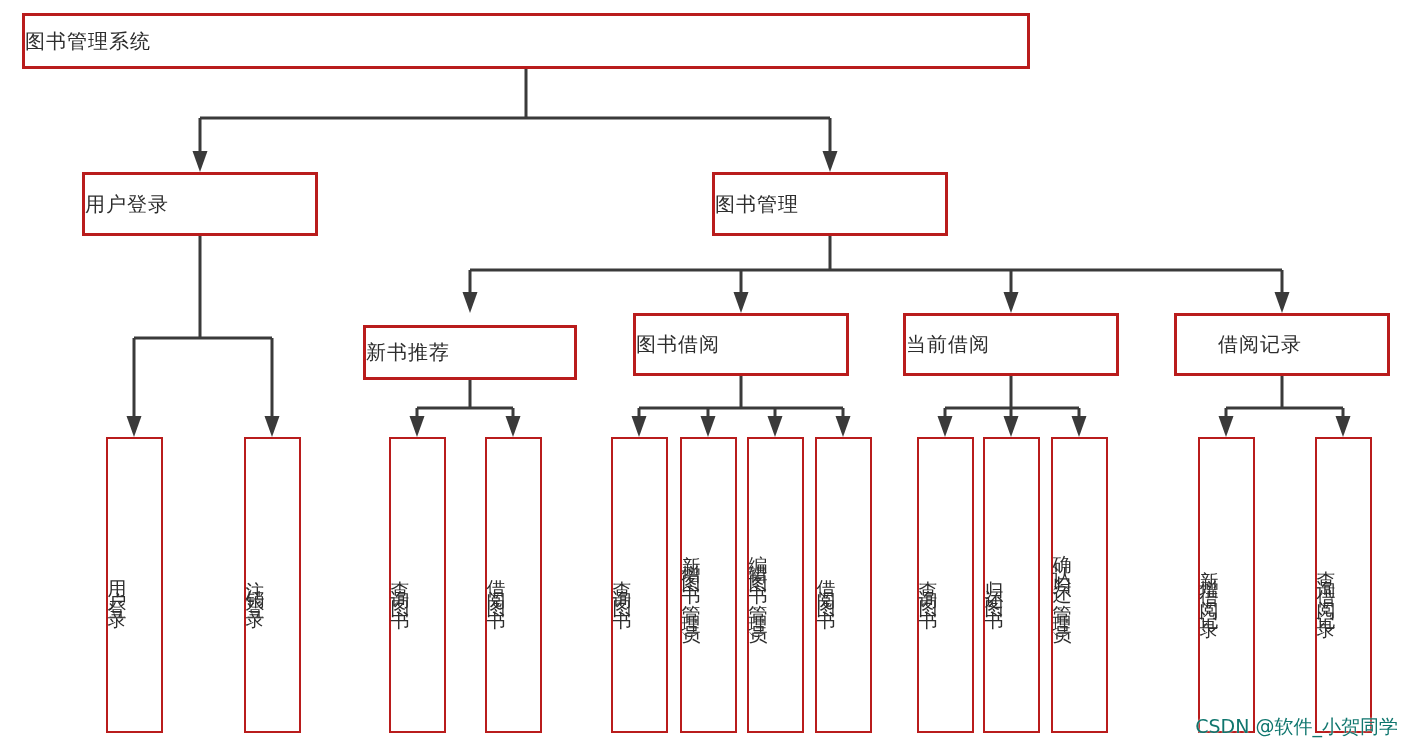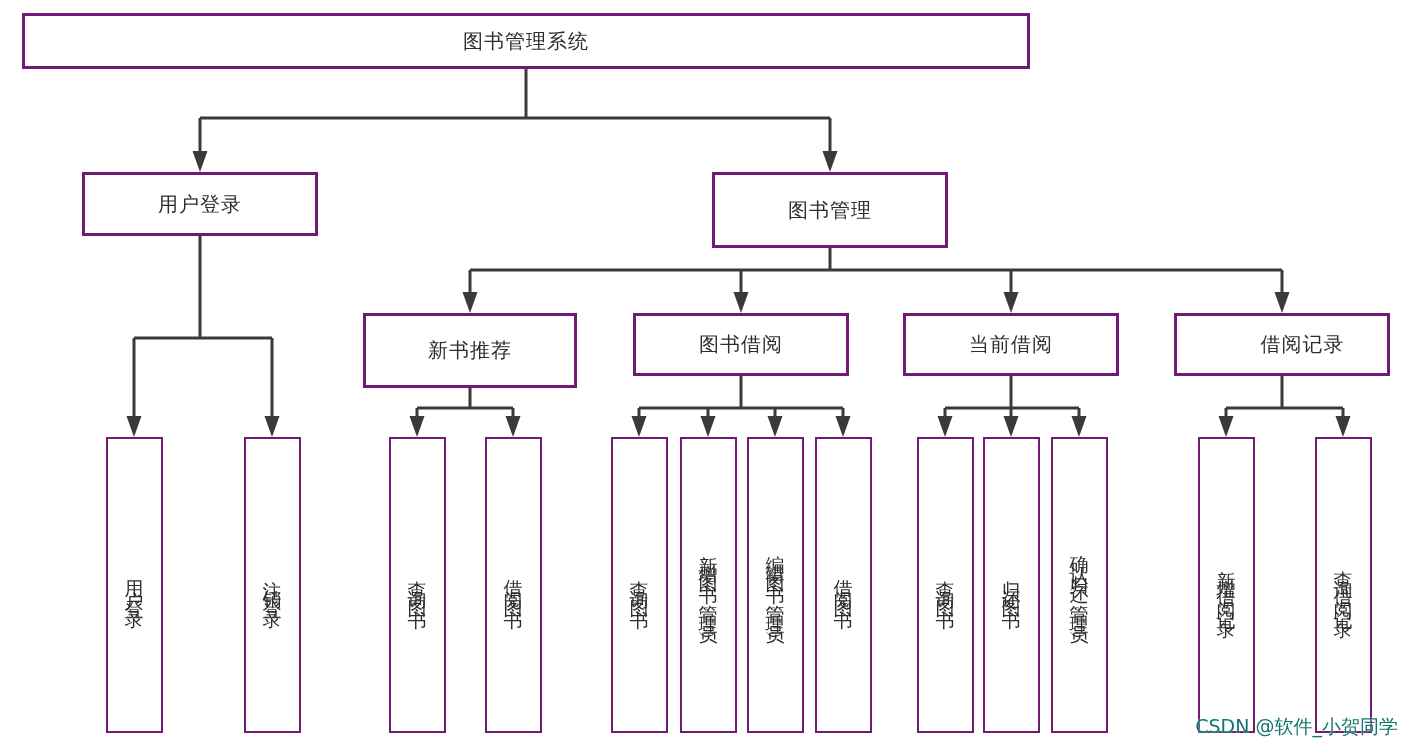--- a/index.html
+++ b/index.html
@@ -19,24 +19,23 @@
   .connectors {
     position: absolute;
     left: 0;
     top: 0;
     z-index: 1;
   }
   .node {
     position: absolute;
     box-sizing: border-box;
     background: #ffffff;
-    border: 3px solid #701a75;
+    border: 3px solid #b91c1c;
     display: flex;
     align-items: center;
-    justify-content: center;
     z-index: 2;
   }
   .node .hlabel {
     font-size: 20px;
     letter-spacing: 1px;
     white-space: nowrap;
     color: #2d2d2d;
   }
   .leaf {
     border-width: 2.5px;
@@ -56,22 +55,22 @@
     top: 714px;
     font-size: 19px;
     color: #0f766e;
     text-shadow: 0 0 2px #ffffff;
     z-index: 3;
     white-space: nowrap;
   }
   
   .n-root   { left: 22px;   top: 13px;  width: 1008px; height: 56px; }
   .n-login  { left: 82px;   top: 172px; width: 236px;  height: 64px; }
-  .n-mgmt   { left: 712px;  top: 172px; width: 236px;  height: 76px; }
-  .n-rec    { left: 363px;  top: 313px; width: 214px;  height: 75px; }
+  .n-mgmt   { left: 712px;  top: 172px; width: 236px;  height: 64px; }
+  .n-rec    { left: 363px;  top: 325px; width: 214px;  height: 55px; }
   .n-borrow { left: 633px;  top: 313px; width: 216px;  height: 63px; }
   .n-cur    { left: 903px;  top: 313px; width: 216px;  height: 63px; }
   .n-hist   { left: 1174px; top: 313px; width: 216px;  height: 63px; padding-left: 41px; }
   .leaf     { top: 437px; width: 57px; height: 296px; }
   .lf-1  { left: 106px; }
   .lf-2  { left: 244px; }
   .lf-3  { left: 389px; }
   .lf-4  { left: 485px; }
   .lf-5  { left: 611px; }
   .lf-6  { left: 680px; }

